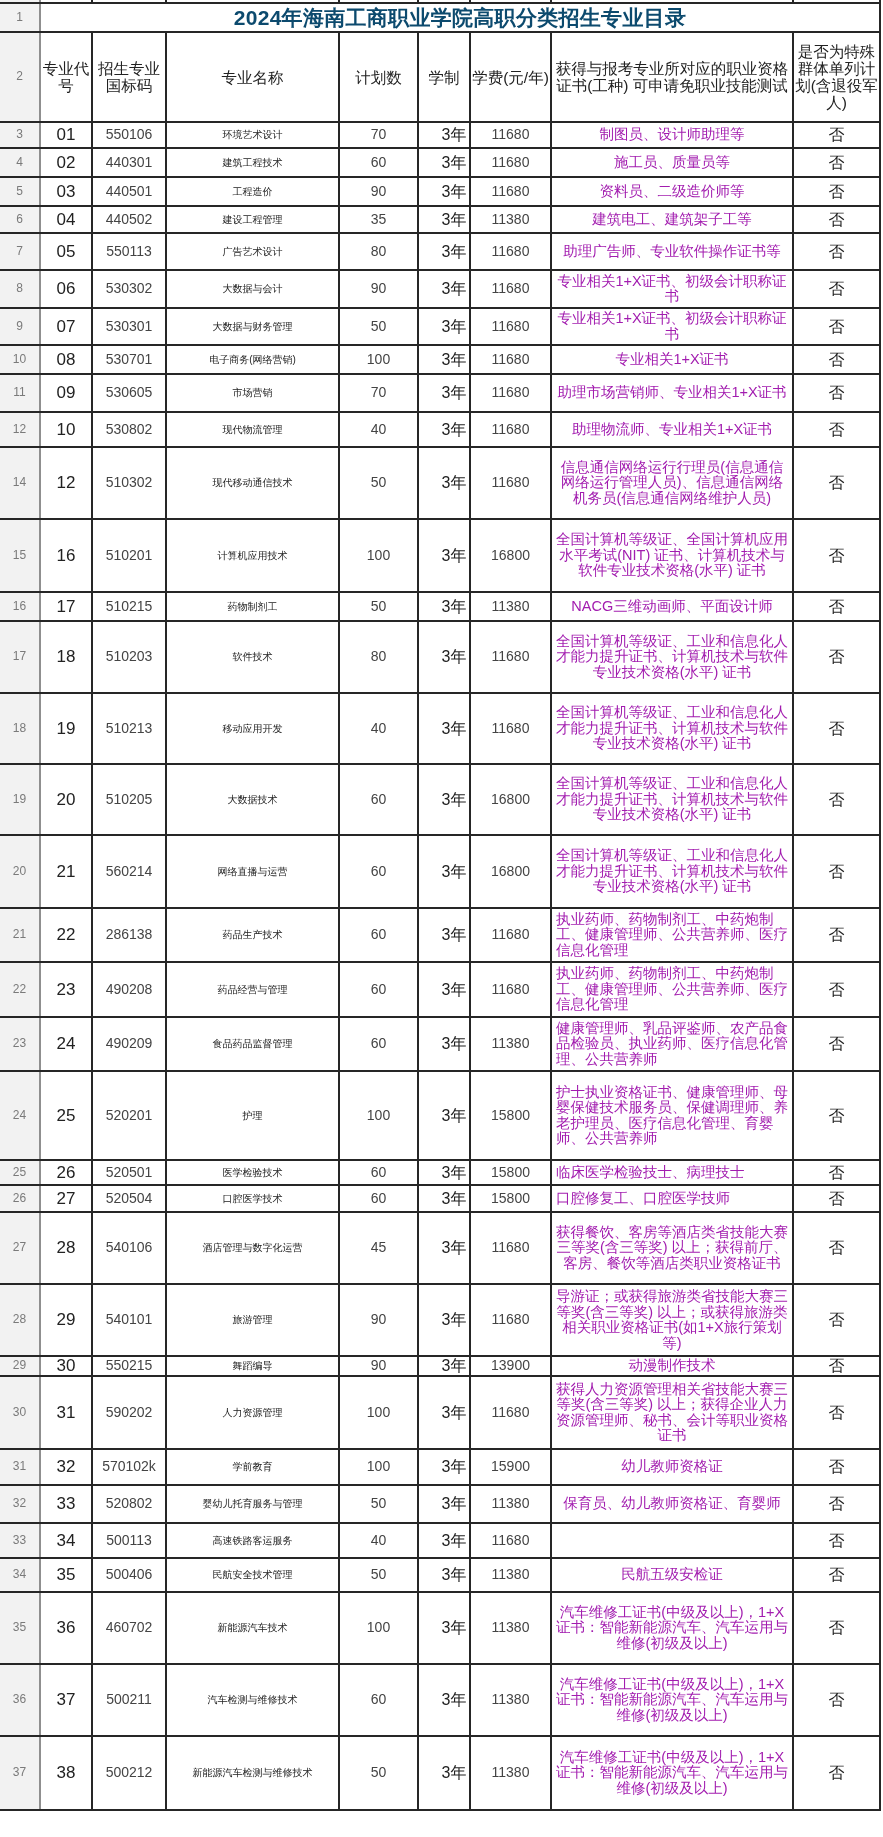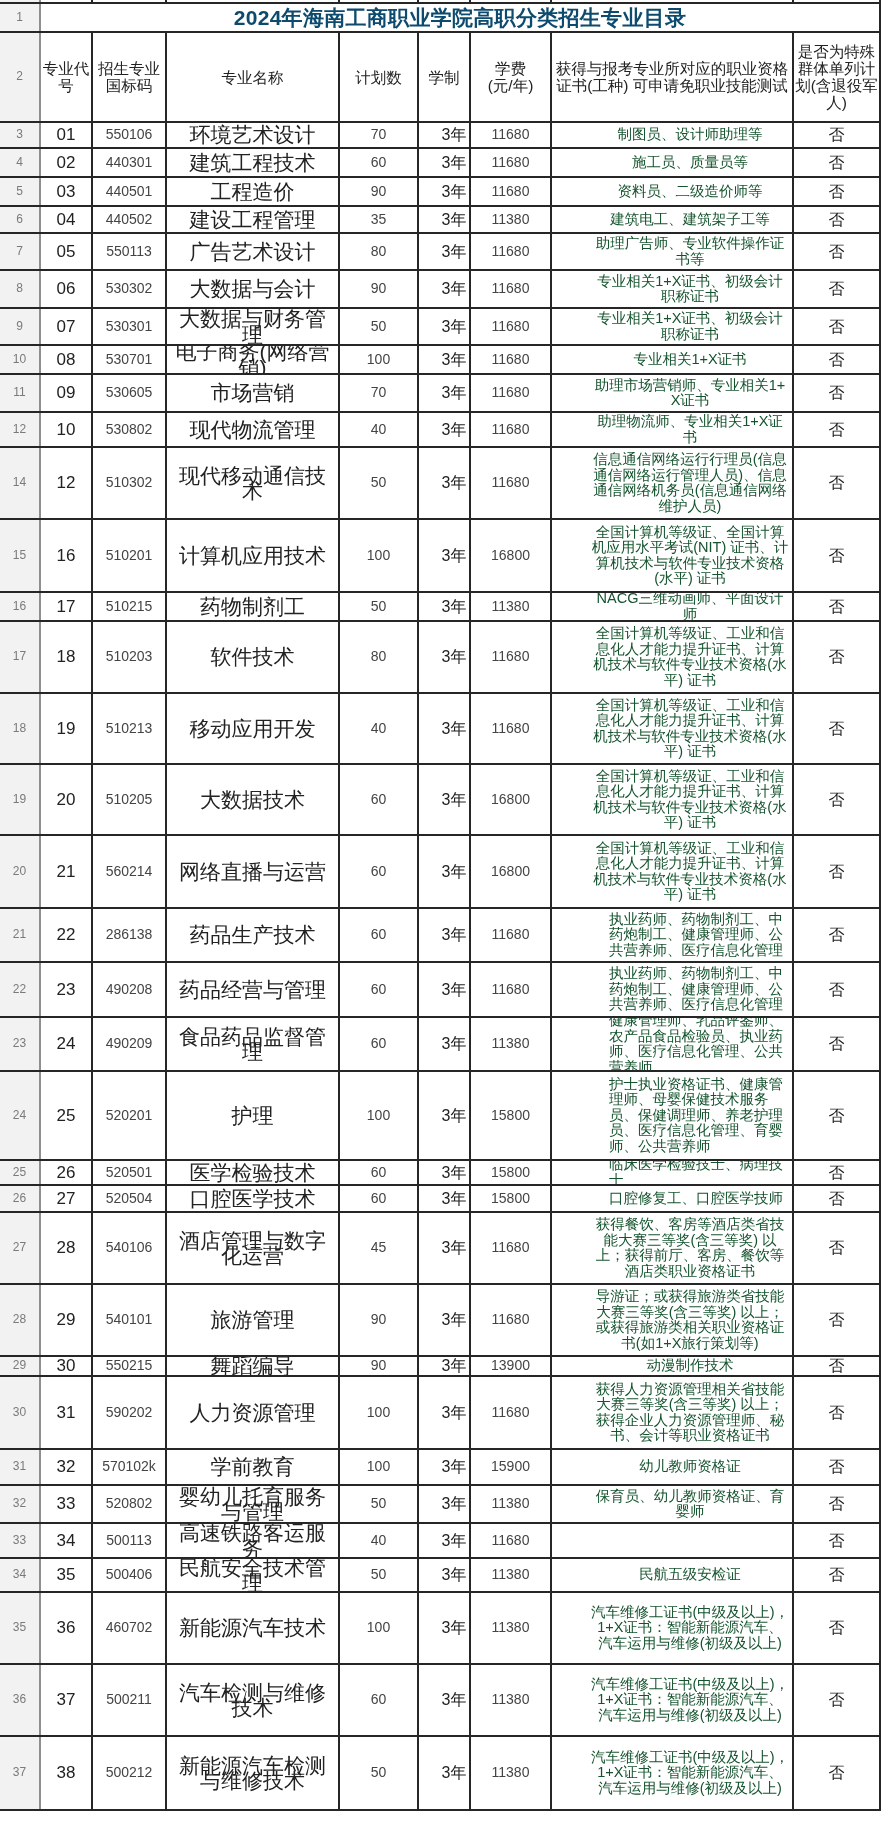--- a/index.html
+++ b/index.html
@@ -30,33 +30,33 @@
     border-right: 2px solid #8f8f8f;
   }
   .c {
     height: calc(var(--h) - 2px);
     display: flex; align-items: center; justify-content: center;
     overflow: hidden;
     line-height: 15.5px;
     text-align: center;
     word-break: break-all;
   }
-  .c.col { flex-direction: column; }
+  .c.col { }
   .strip td { border-top: none !important; }
   .strip .c { height: 1px; }
   .title-cell .c {
     font-size: 21px; font-weight: bold; color: #0c4a6e; letter-spacing: 0.3px;
   }
   .hc { font-size: 15.5px; line-height: 17px; color: #222222; padding: 0 1px; }
   .v-code { font-size: 17px; color: #222222; }
   .v-num  { font-size: 14px; color: #444444; }
-  .v-name { font-size: 21px; color: #222222; padding: 0 2px; }
+  .v-name { font-size: 10px; color: #222222; padding: 0 2px; }
   .v-dur  { font-size: 16px; color: #222222; padding-left: 20px; }
-  .v-cert { font-size: 14.5px; color: #14532d; padding: 0 2px; margin-left: 36px; }
-  .v-cert.left { justify-content: flex-start; text-align: left; padding-left: 21px; }
+  .v-cert { font-size: 14.5px; color: #a21caf; padding: 0 2px; }
+  .v-cert.left { justify-content: flex-start; text-align: left; padding-left: 4px; }
   .v-flag { font-size: 16px; color: #222222; }
 </style>
 </head>
 <body>
 
 <table id="sheet">
   <colgroup>
     <col style="width:40px">
       <col style="width:52px">
       <col style="width:74px">

